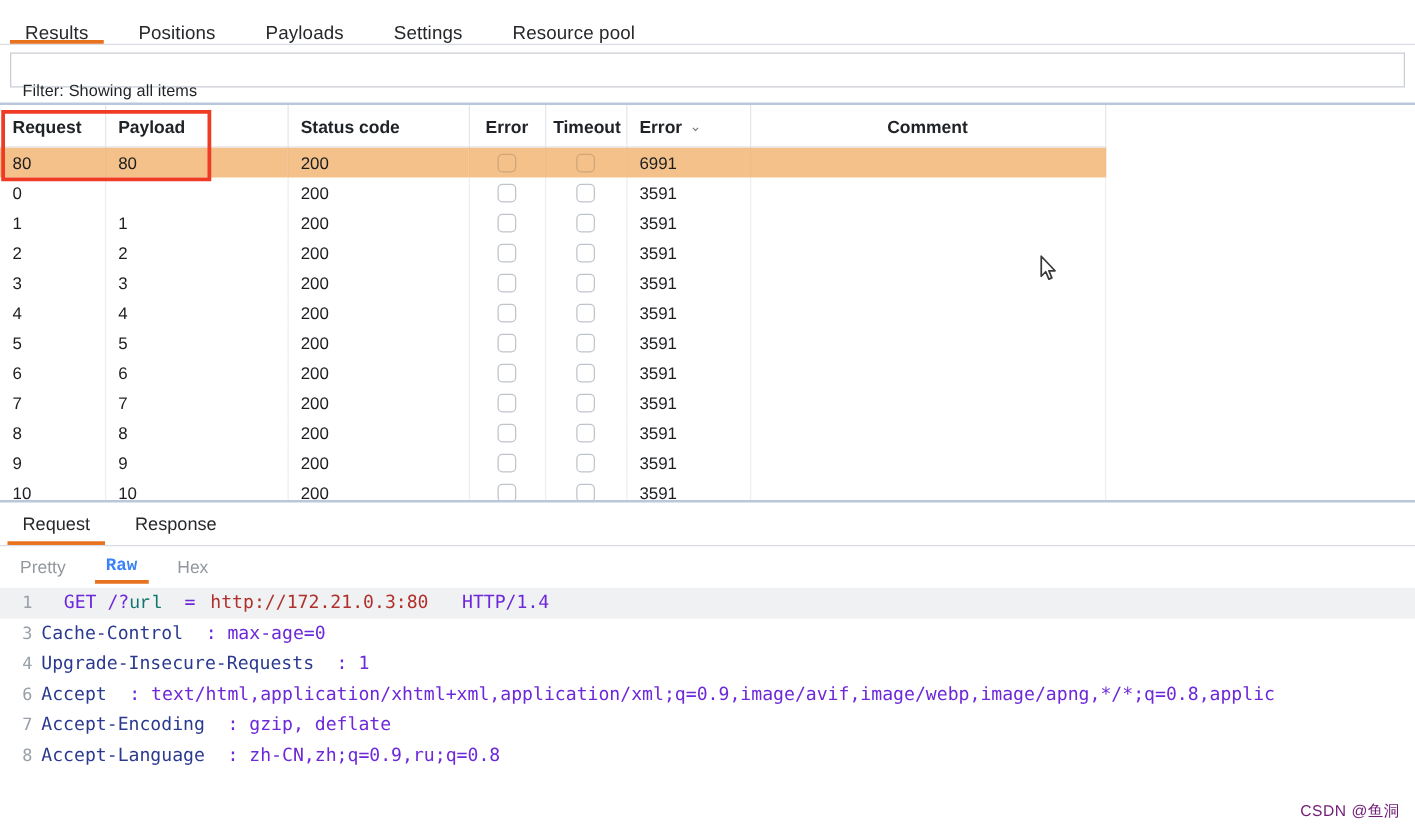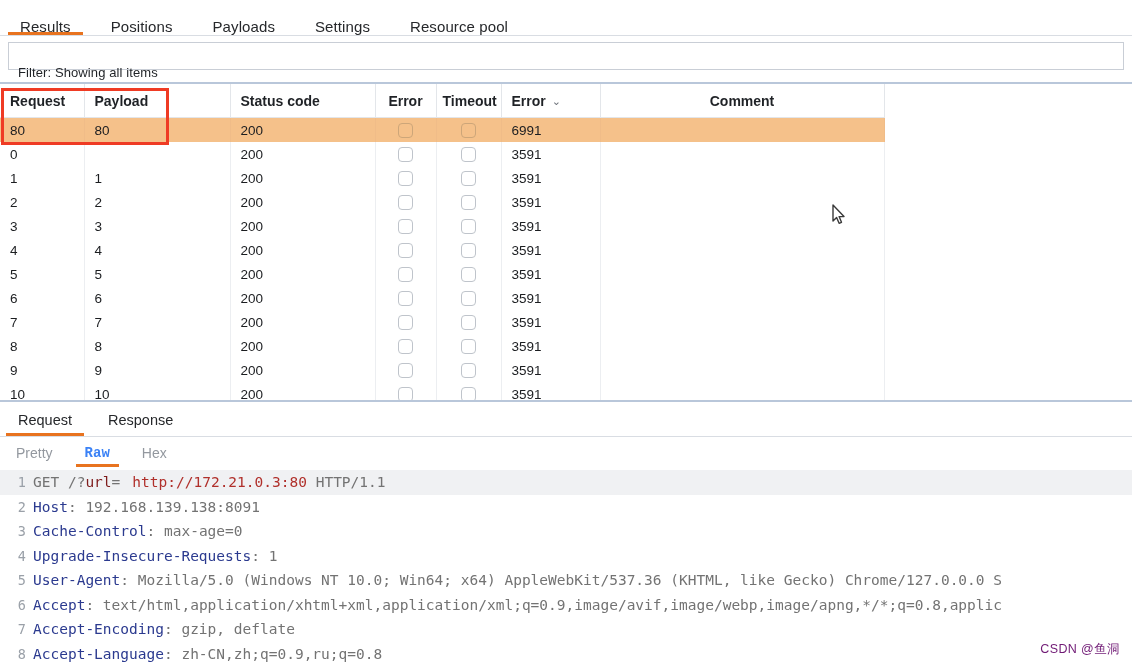--- a/index.html
+++ b/index.html
@@ -214,22 +214,22 @@
     display: inline-block;
     width: 26px;
     text-align: right;
     color: #9aa0a8;
     font-size: 13.5px;
     margin-right: 7px;
     user-select: none;
   }
   .tok-hdr  { color: #2b3a8f; }
   .tok-url  { color: #b0302b; margin-left: 12px; }
-  .tok-key  { color: #7f1d1d; }
-  .tok-pl   { color: #737373; }
+  .tok-key  { color: #0f766e; font-family: Liberation Mono, monospace; }
+  .tok-pl   { color: #6d28d9; margin-left: 18px; }
 
   
   .watermark {
     position: absolute;
     right: 12px; bottom: 6px;
     font-size: 12.5px;
     color: #701a75;
     letter-spacing: 0.4px;
     user-select: none;
     pointer-events: none;
@@ -418,23 +418,21 @@
     </div>
     <div class="view-tab active">
       <span>Raw</span>
     </div>
     <div class="view-tab">
       <span>Hex</span>
     </div>
   </div>
 
 <div class="msg-body" id="msg-body">
-    <div class="code-line hl"><span class="ln">1</span><span class="tok-pl">GET /?</span><span class="tok-key">url</span><span class="tok-pl">=</span><span class="tok-url">http://172.21.0.3:80</span><span class="tok-pl"> HTTP/1.1</span></div>
-    <div class="code-line"><span class="ln">2</span><span class="tok-hdr">Host</span><span class="tok-pl">: 192.168.139.138:8091</span></div>
+    <div class="code-line hl"><span class="ln">1</span><span class="tok-pl">GET /?</span><span class="tok-key">url</span><span class="tok-pl">=</span><span class="tok-url">http://172.21.0.3:80</span><span class="tok-pl"> HTTP/1.4</span></div>
     <div class="code-line"><span class="ln">3</span><span class="tok-hdr">Cache-Control</span><span class="tok-pl">: max-age=0</span></div>
     <div class="code-line"><span class="ln">4</span><span class="tok-hdr">Upgrade-Insecure-Requests</span><span class="tok-pl">: 1</span></div>
-    <div class="code-line"><span class="ln">5</span><span class="tok-hdr">User-Agent</span><span class="tok-pl">: Mozilla/5.0 (Windows NT 10.0; Win64; x64) AppleWebKit/537.36 (KHTML, like Gecko) Chrome/127.0.0.0 S</span></div>
     <div class="code-line"><span class="ln">6</span><span class="tok-hdr">Accept</span><span class="tok-pl">: text/html,application/xhtml+xml,application/xml;q=0.9,image/avif,image/webp,image/apng,*/*;q=0.8,applic</span></div>
     <div class="code-line"><span class="ln">7</span><span class="tok-hdr">Accept-Encoding</span><span class="tok-pl">: gzip, deflate</span></div>
     <div class="code-line"><span class="ln">8</span><span class="tok-hdr">Accept-Language</span><span class="tok-pl">: zh-CN,zh;q=0.9,ru;q=0.8</span></div>
   </div>
 
 <div class="watermark">CSDN @鱼洞</div>
 
 </body></html>

